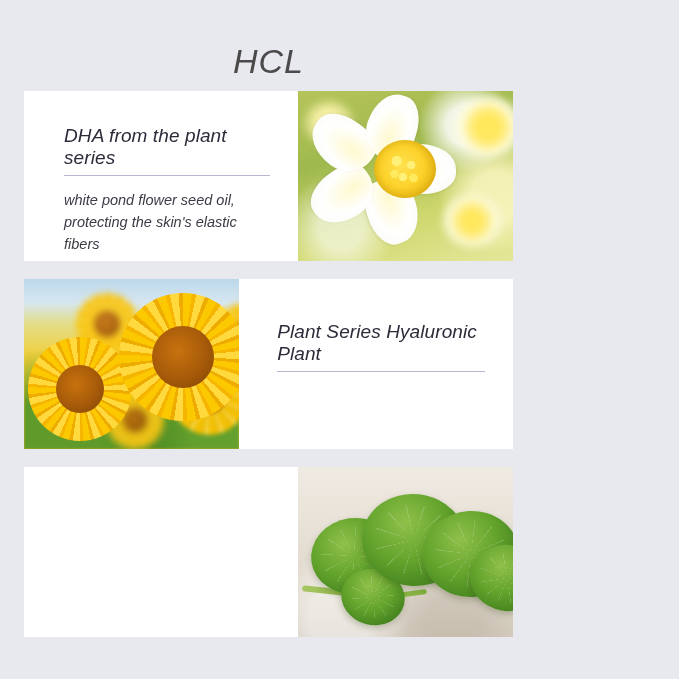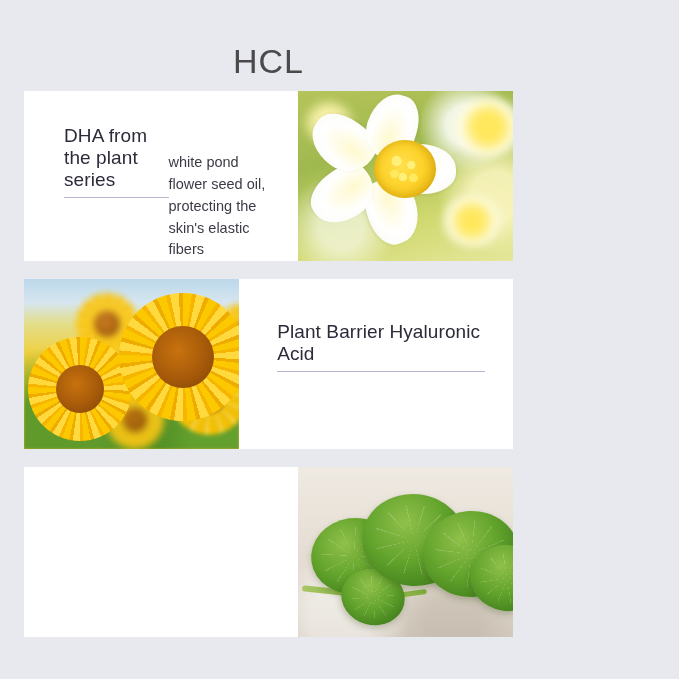--- a/index.html
+++ b/index.html
@@ -11,20 +11,21 @@
     height: 679px;
     background: #e8e8ef;
     font-family: "Liberation Sans", sans-serif;
     overflow: hidden;
   }
   .page {
     position: relative;
     width: 537px;
     height: 679px;
     box-sizing: border-box;
+    font-style: italic;
   }
   .title {
     text-align: center;
     font-size: 34px;
     font-weight: 400;
     color: #4a4a4a;
     letter-spacing: 1px;
     padding-top: 42px;
     padding-bottom: 10px;
     font-family: "Liberation Sans", sans-serif;
@@ -41,39 +42,39 @@
     box-shadow: 0 0 0 rgba(0,0,0,0);
   }
   .card.reverse {
     flex-direction: row-reverse;
   }
   .card-text {
     flex: 0 0 56%;
     box-sizing: border-box;
     padding: 34px 28px 0 40px;
     display: flex;
-    flex-direction: row;
+    flex-direction: column;
     justify-content: flex-start;
     align-items: flex-end;
   }
   .card.reverse .card-text {
     padding: 42px 28px 0 38px;
   }
   .heading {
     font-size: 19px;
     color: #2b2b3a;
     font-weight: 400;
     display: inline-block;
     border-bottom: 1.5px solid #b9b6d4;
     padding-bottom: 6px;
     align-self: flex-start;
     letter-spacing: 0.1px;
   }
   .desc {
-    margin-top: 2px;
+    margin-top: 14px;
     font-size: 14.5px;
     line-height: 1.5;
     color: #3b3b46;
     white-space: pre-line;
   }
   .card-image {
     flex: 1 1 auto;
     position: relative;
     overflow: hidden;
   }
@@ -261,21 +262,21 @@
           <div class="petal p4"></div>
           <div class="petal p5"></div>
           <div class="center-disc"></div>
           <div class="stamens"></div>
         </div>
       </div>
     </div>
 
     <div class="card reverse">
       <div class="card-text">
-        <div class="heading">Plant Barrier Hyaluronic Acid</div>
+        <div class="heading">Plant Series Hyaluronic Plant</div>
       </div>
       <div class="card-image img-sunflowers">
         <div class="sf-leaves"></div>
         <div class="sflower sf-b2">
             <div class="rays"></div>
             <div class="disc"></div>
           </div>
         <div class="sflower sf-b3">
             <div class="rays"></div>
             <div class="disc"></div>

